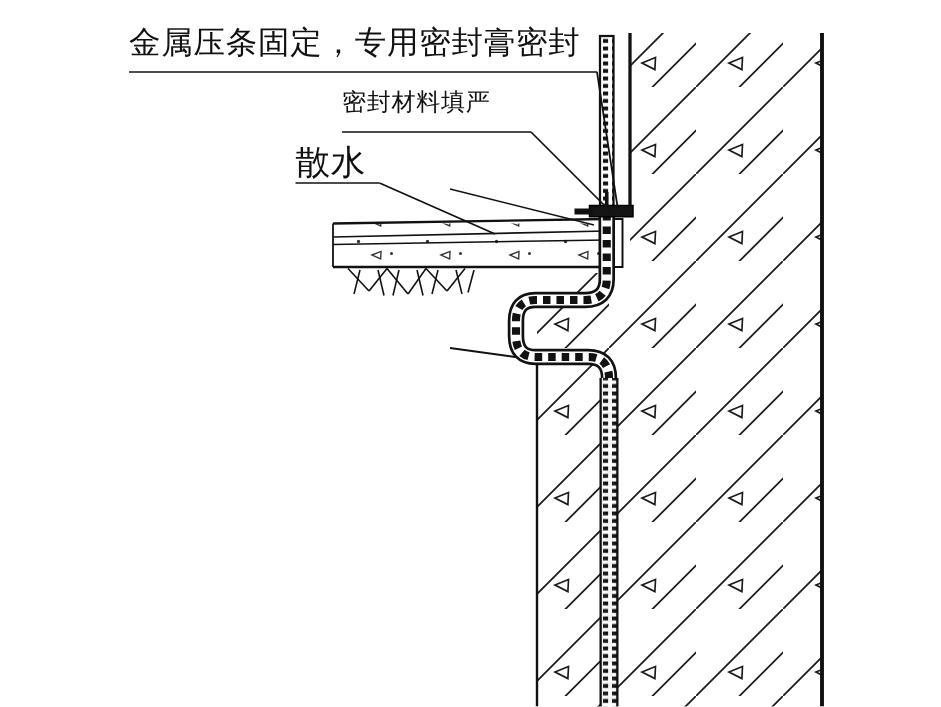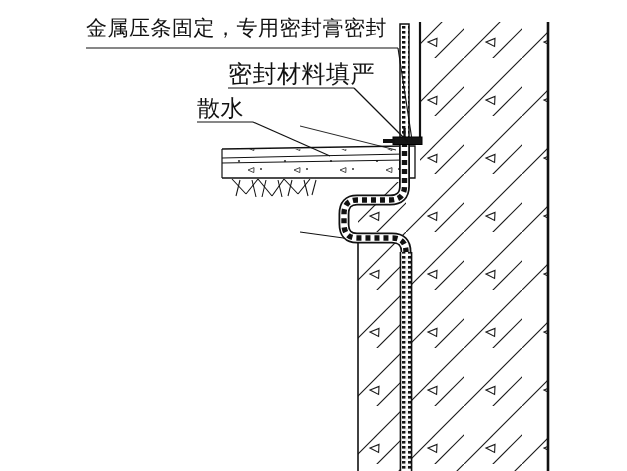--- a/index.html
+++ b/index.html
@@ -11,21 +11,21 @@
   svg#dwg{position:absolute;left:0;top:0;width:627px;height:471px;display:block;}
   .lbl{
     position:absolute;
     color:#111111;
     font-family:"DejaVu Sans","Liberation Sans",sans-serif;
     white-space:nowrap;
     letter-spacing:0.5px;
     text-align:center;
   }
   #label-metal-strip{left:86px;top:14px;font-size:21px;}
-  #label-sealant{left:228px;top:58px;font-size:24px;}
+  #label-sealant{left:228px;top:58px;font-size:16px;}
   #label-apron{left:197px;top:93px;font-size:23px;}
 </style>
 </head>
 <body>
 
 <div id="stage">
 
   <svg id="dwg" viewBox="0 0 627 471">
     <defs>
 

